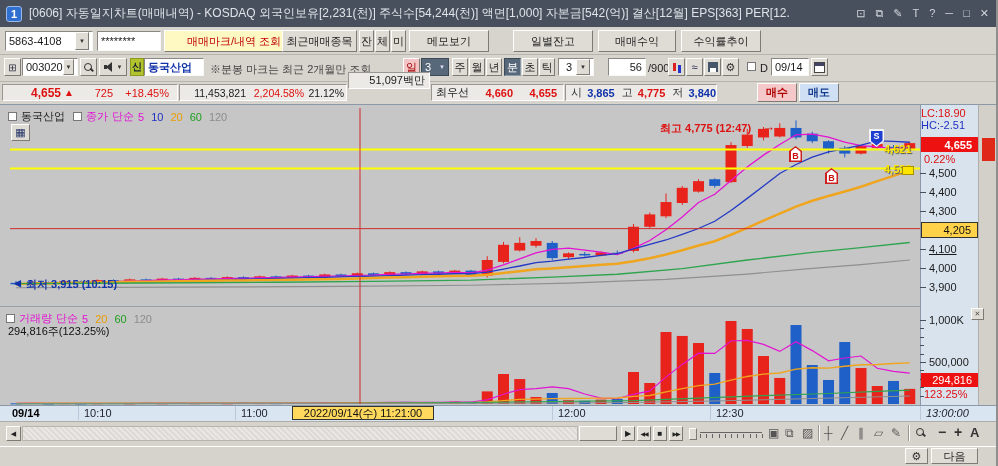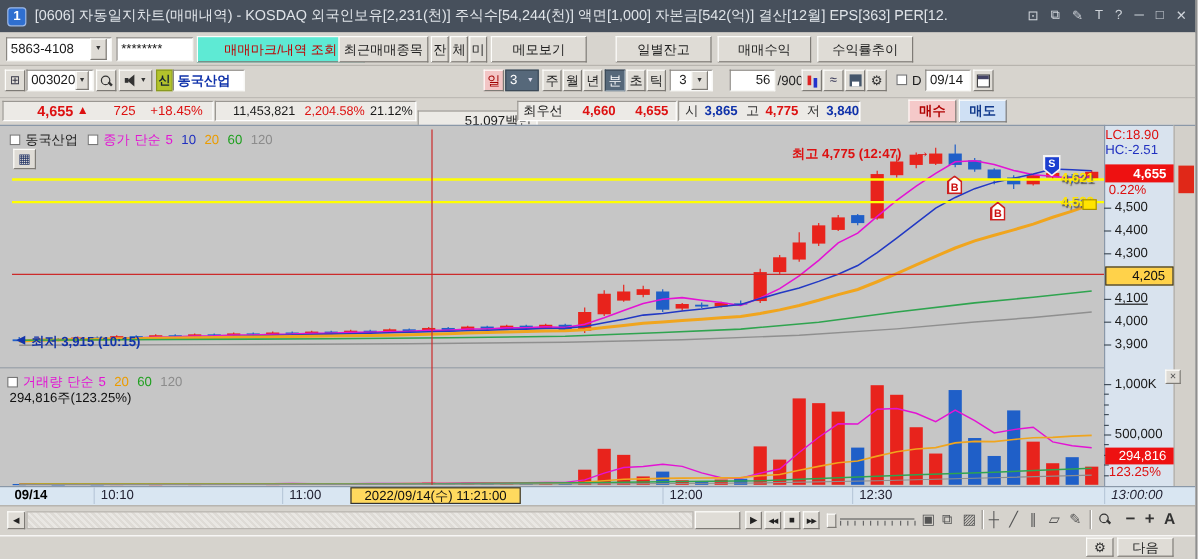--- a/index.html
+++ b/index.html
@@ -60,21 +60,21 @@
   </div>
 
   <div class="abs" style="left:0;top:27px;width:998px;height:28px;background:#d7d4ce;border-bottom:1px solid #b7b4ae"></div>
   <div class="sunken" style="left:5px;top:31px;width:88px;height:20px">
       <span>5863-4108</span>
       <span class="ddbtn">▼</span>
     </div>
   <div class="sunken" style="left:97px;top:31px;width:64px;height:20px">
       <span>********</span>
     </div>
-  <div class="btn" style="left:164px;top:30px;width:140px;height:22px;background:#5eead4;color:#c00000">매매마크/내역 조회</div>
+  <div class="btn" style="left:164px;top:30px;width:140px;height:22px;background:#fef9c3;color:#c00000">매매마크/내역 조회</div>
   <div class="btn" style="left:282px;top:30px;width:75px;height:22px">최근매매종목</div>
   <div class="btn" style="left:359px;top:30px;width:15px;height:22px">잔</div>
   <div class="btn" style="left:375px;top:30px;width:15px;height:22px">체</div>
   <div class="btn" style="left:391px;top:30px;width:15px;height:22px">미</div>
   <div class="btn" style="left:409px;top:30px;width:80px;height:22px">메모보기</div>
   <div class="btn" style="left:513px;top:30px;width:80px;height:22px">일별잔고</div>
   <div class="btn" style="left:598px;top:30px;width:78px;height:22px">매매수익</div>
   <div class="btn" style="left:681px;top:30px;width:80px;height:22px">수익률추이</div>
 
   <div class="abs" style="left:0;top:55px;width:998px;height:27px;background:#d7d4ce;border-bottom:1px solid #b7b4ae"></div>
@@ -89,20 +89,21 @@
       <span class="ic-search"></span>
     </div>
   <div class="btn" style="left:99px;top:58px;width:28px;height:18px">
       <span class="ic-spk"></span>
       <span style="font-size:6px;color:#333;margin-left:3px">▼</span>
     </div>
   <div class="abs" style="left:130px;top:58px;width:14px;height:18px;background:#b3c32c;color:#123;font-weight:bold;font-size:10px;display:flex;align-items:center;justify-content:center;border:1px solid #8a9a20">신</div>
   <div class="sunken" style="left:144px;top:58px;width:60px;height:18px">
       <span class="bold c-nvy">동국산업</span>
     </div>
+  <span class="lbl" style="left:210px;top:62px;color:#444">※분봉 마크는 최근 2개월만 조회</span>
   <div class="btn" style="left:403px;top:58px;width:17px;height:18px;background:#f3c5c5;color:#a00000">일</div>
   <div class="abs" style="left:421px;top:58px;width:28px;height:18px;background:#56687a;border:1px solid #3c4a58;display:flex;align-items:center;justify-content:space-between;padding:0 3px">
       <span style="color:#fff">3</span>
       <span style="font-size:6px;color:#dde">▼</span>
     </div>
   <div class="btn" style="left:452px;top:58px;width:16px;height:18px">주</div>
   <div class="btn" style="left:469px;top:58px;width:16px;height:18px">월</div>
   <div class="btn" style="left:486px;top:58px;width:16px;height:18px">년</div>
   <div class="btn" style="left:504px;top:58px;width:17px;height:18px;background:#56687a;color:#fff;border-color:#3c4a58 #8a9aa8 #8a9aa8 #3c4a58">분</div>
   <div class="btn" style="left:522px;top:58px;width:16px;height:18px">초</div>
@@ -141,21 +142,21 @@
     <span class="c-red bold" style="width:58px;text-align:right;font-size:12px">4,655</span>
     <span class="c-red" style="width:16px;text-align:center;font-size:10px">▲</span>
     <span class="c-red" style="width:36px;text-align:right">725</span>
     <span class="c-red" style="width:60px;text-align:right;padding-right:4px">+18.45%</span>
   </div>
   <div class="qbox" style="left:179px;top:84px;width:168px;height:17px;font-size:10.5px">
     <span style="width:66px;text-align:right">11,453,821</span>
     <span class="c-red" style="width:58px;text-align:right">2,204.58%</span>
     <span style="width:42px;text-align:right;padding-right:2px">21.12%</span>
   </div>
-  <div class="qbox" style="left:348px;top:92px;width:100px;height:17px">
+  <div class="qbox" style="left:348px;top:72px;width:82px;height:17px">
     <span style="width:100%;text-align:right;padding-right:4px">51,097백만</span>
   </div>
   <div class="qbox" style="left:431px;top:84px;width:133px;height:17px">
     <span style="padding-left:4px">최우선</span>
     <span class="c-red bold" style="width:44px;text-align:right">4,660</span>
     <span class="c-red bold" style="width:44px;text-align:right">4,655</span>
   </div>
   <div class="qbox" style="left:565px;top:84px;width:152px;height:17px">
     <span style="padding-left:5px;color:#333">시</span>
     <span class="c-nvy bold" style="width:36px;text-align:right">3,865</span>

